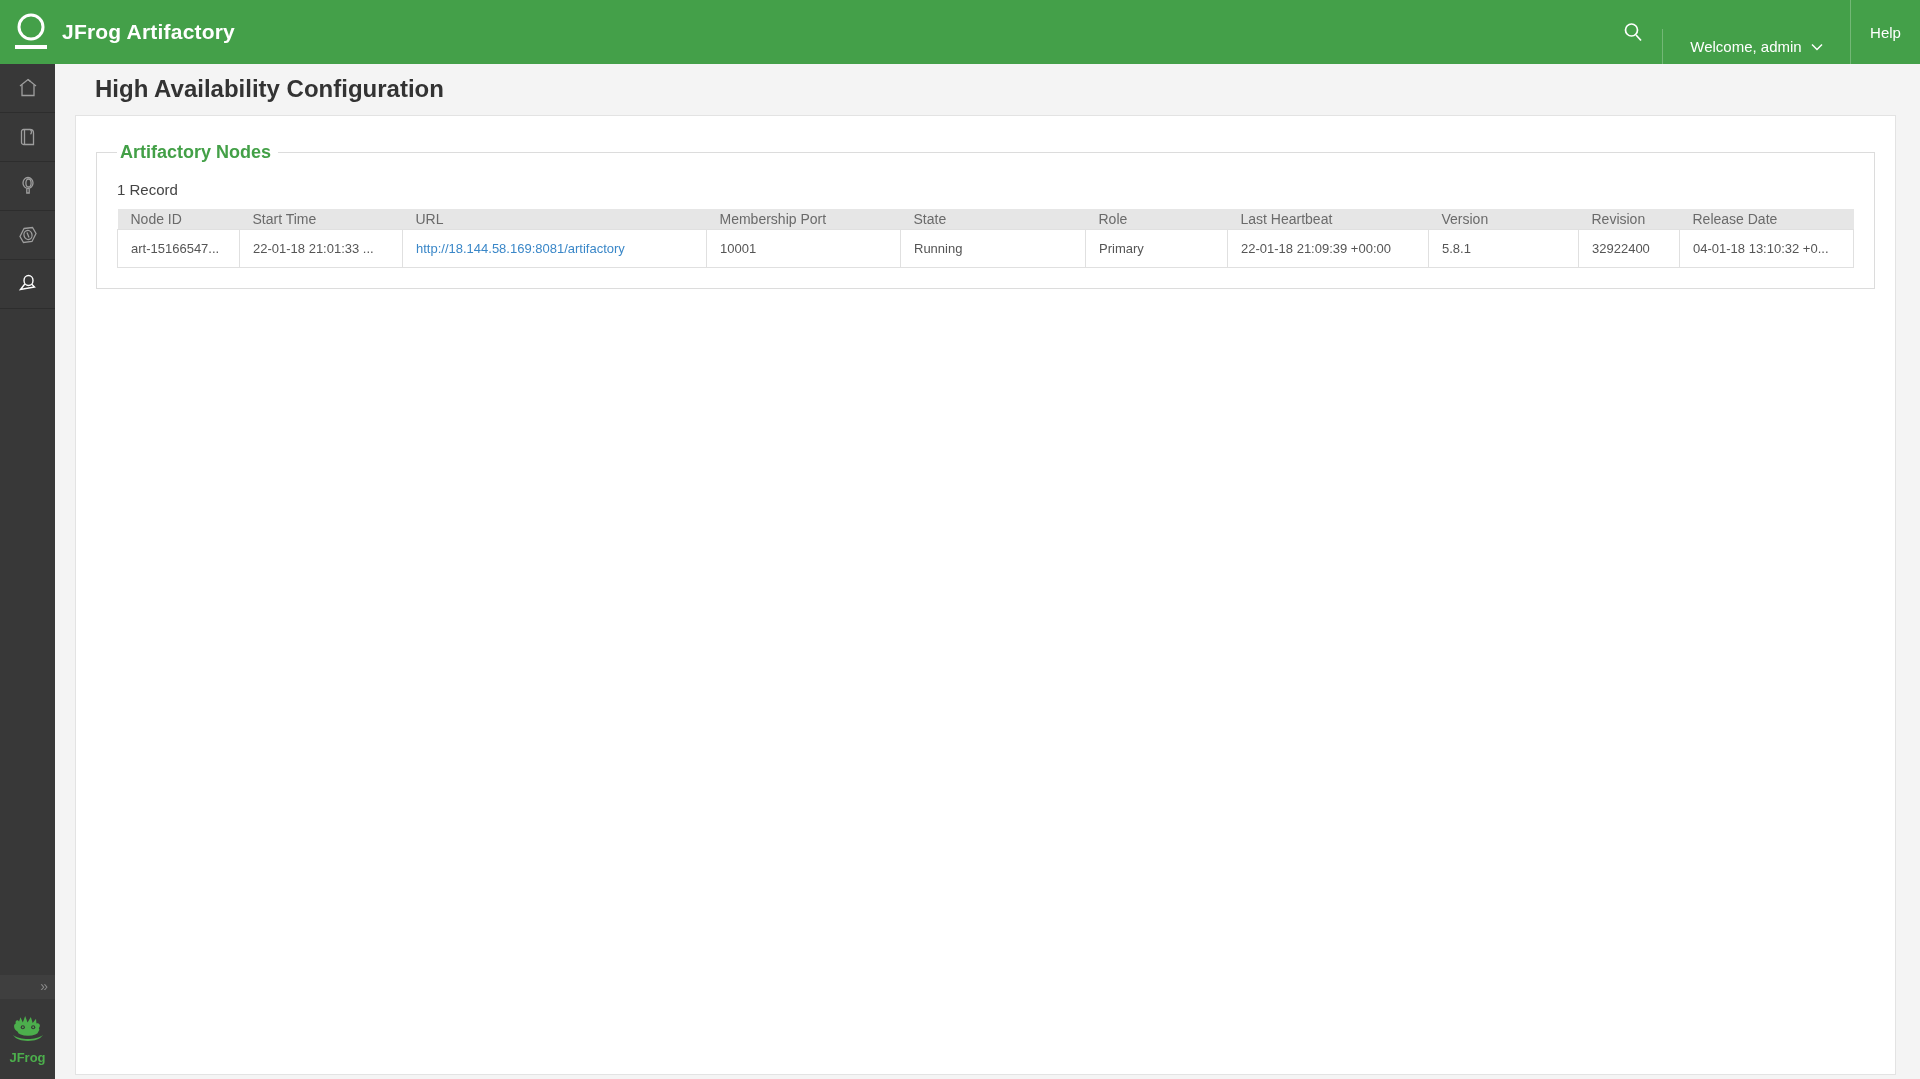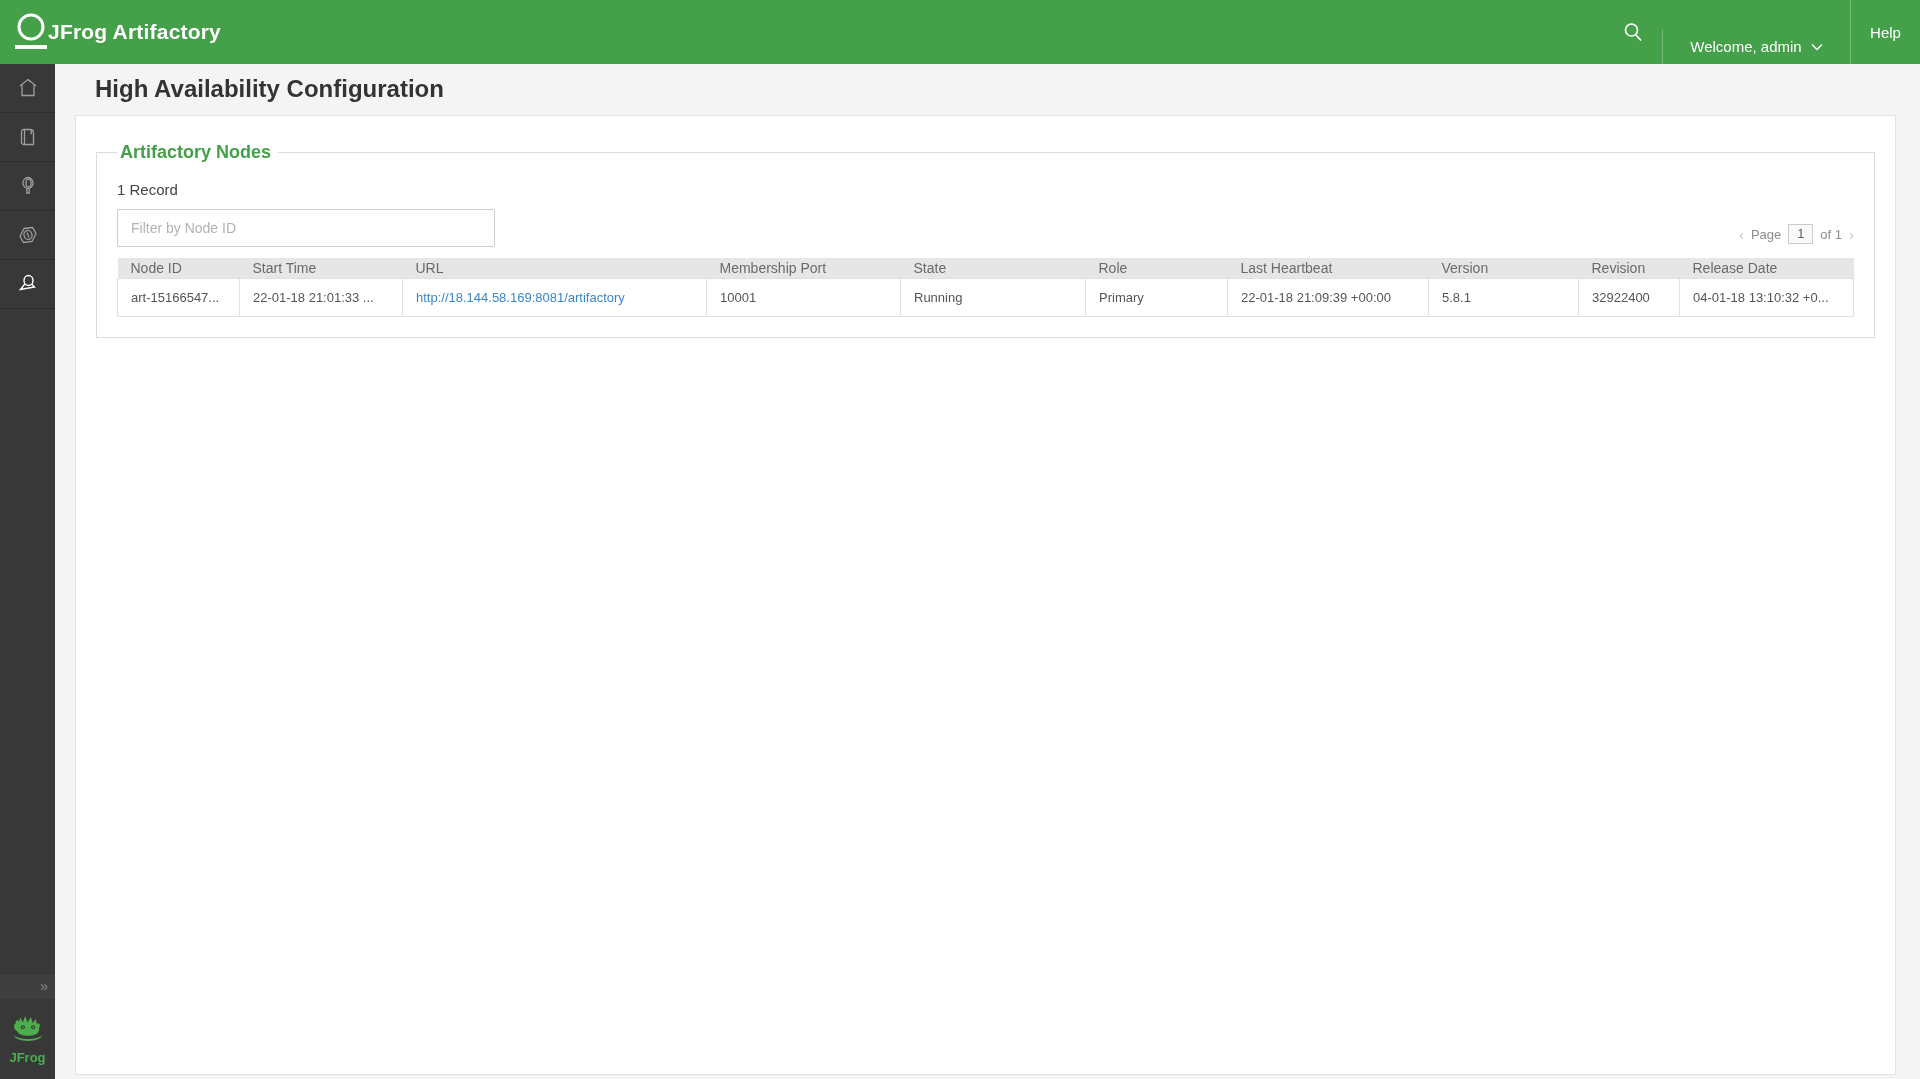--- a/index.html
+++ b/index.html
@@ -14,20 +14,21 @@
   .topbar {
     height: 64px;
     background: #44a049;
     display: flex;
     align-items: stretch;
     color: #fff;
   }
   .logo {
     display: flex;
     align-items: center;
+    gap: 14px;
     padding-left: 14px;
     cursor: pointer;
   }
   .logo-mark { display: flex; align-items: center; }
   .logo-text {
     font-size: 21px;
     font-weight: 700;
     letter-spacing: .2px;
     white-space: nowrap;
   }
@@ -296,30 +297,20 @@
 
   <main class="content">
     <h1 class="page-title">High Availability Configuration</h1>
 
     <div class="panel">
       <fieldset class="nodes-fs">
         <legend>Artifactory Nodes</legend>
 
         <div class="record-count">1 Record</div>
 
-        <div class="toolbar-row">
-          <input class="filter-input" type="text" placeholder="Filter by Node ID" style="">
-          <div class="pagination">
-            <span class="pg-arrow">‹</span>
-            <span>Page</span>
-            <span class="pg-box">1</span>
-            <span>of 1</span>
-            <span class="pg-arrow">›</span>
-          </div>
-        </div>
 
         <table class="nodes">
           <colgroup>
             <col style="width:122px">
               <col style="width:163px">
               <col style="width:304px">
             <col style="width:194px">
               <col style="width:185px">
               <col style="width:142px">
             <col style="width:201px">

